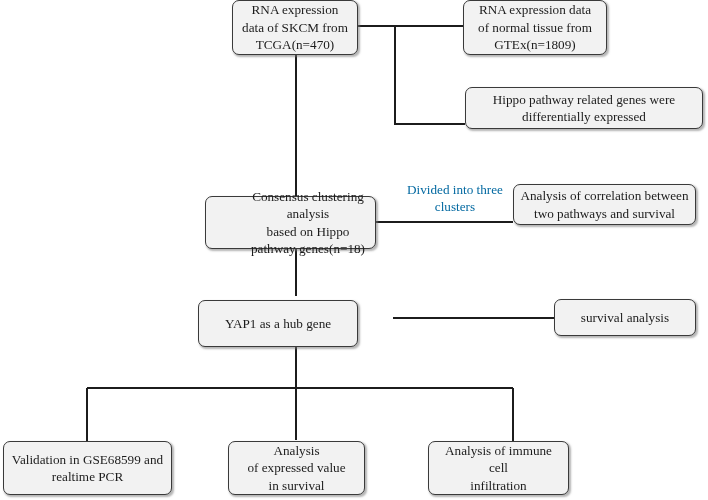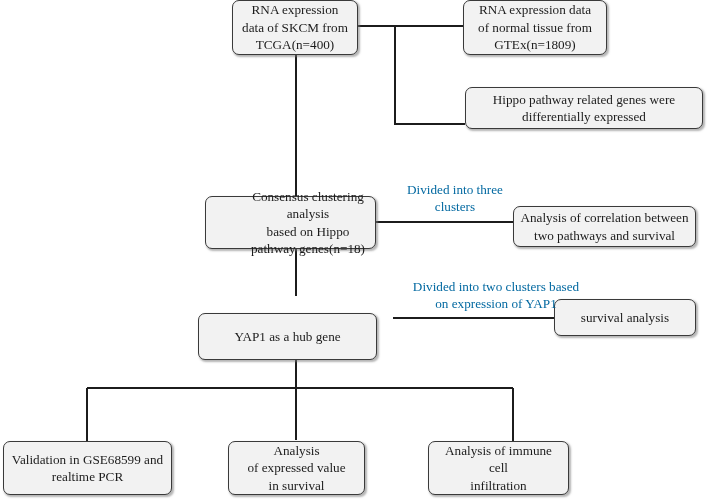--- a/index.html
+++ b/index.html
@@ -77,49 +77,47 @@
 
       <path d="M87 388 H513"></path>
 
       <path d="M87 388 V441"></path>
       <path d="M513 388 V441"></path>
     </g>
   </svg>
 
   <div class="node" style="left:232px; top:0px; width:126px; height:55px;">RNA expression
 data of SKCM from
-TCGA(n=400)</div>
+TCGA(n=470)</div>
 
   <div class="node" style="left:463px; top:0px; width:144px; height:55px;">RNA expression data
 of normal tissue from
 GTEx(n=1809)</div>
 
   <div class="node" style="left:465px; top:87px; width:238px; height:42px;">Hippo pathway related genes  were
 differentially expressed</div>
 
   <div class="node" style="left:205px; top:196px; width:171px; height:53px;padding-left:41px;">Consensus clustering analysis
 based on Hippo
 pathway genes(n=18)</div>
 
-  <div class="node" style="left:513px; top:206px; width:183px; height:41px;">Analysis of  correlation between
+  <div class="node" style="left:513px; top:184px; width:183px; height:41px;">Analysis of  correlation between
 two pathways and survival</div>
 
-  <div class="node" style="left:198px; top:313px; width:179px; height:47px;">YAP1 as a hub gene</div>
+  <div class="node" style="left:198px; top:300px; width:160px; height:47px;">YAP1 as a hub gene</div>
 
   <div class="node" style="left:554px; top:299px; width:142px; height:37px;">survival analysis</div>
 
   <div class="node" style="left:3px; top:441px; width:169px; height:54px;">Validation in GSE68599 and
 realtime PCR</div>
 
   <div class="node" style="left:228px; top:441px; width:137px; height:54px;">Analysis
 of  expressed value
 in  survival</div>
 
   <div class="node" style="left:428px; top:441px; width:141px; height:54px;">Analysis of immune cell
 infiltration</div>
 
   <div class="edge-label" style="left:397px; top:181px; width:116px;">Divided into three
 clusters</div>
 
-  <div class="edge-label" style="left:396px; top:278px; width:200px;">Divided into two clusters based
-on expression of YAP1</div>
 
 </div>
 
 </body></html>

